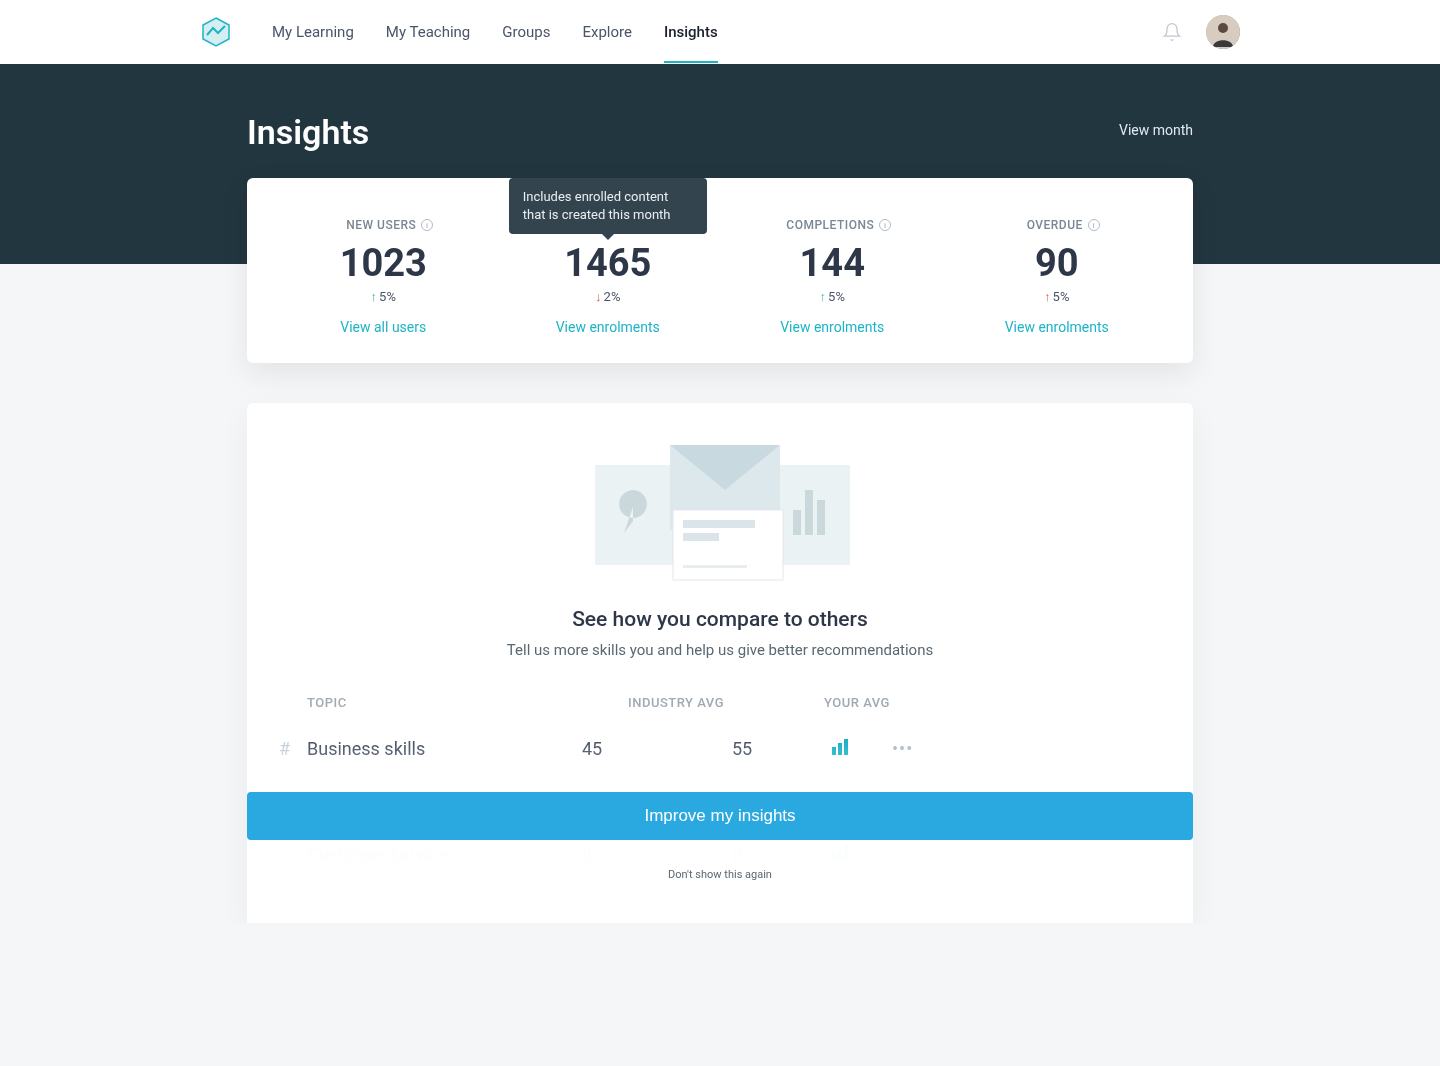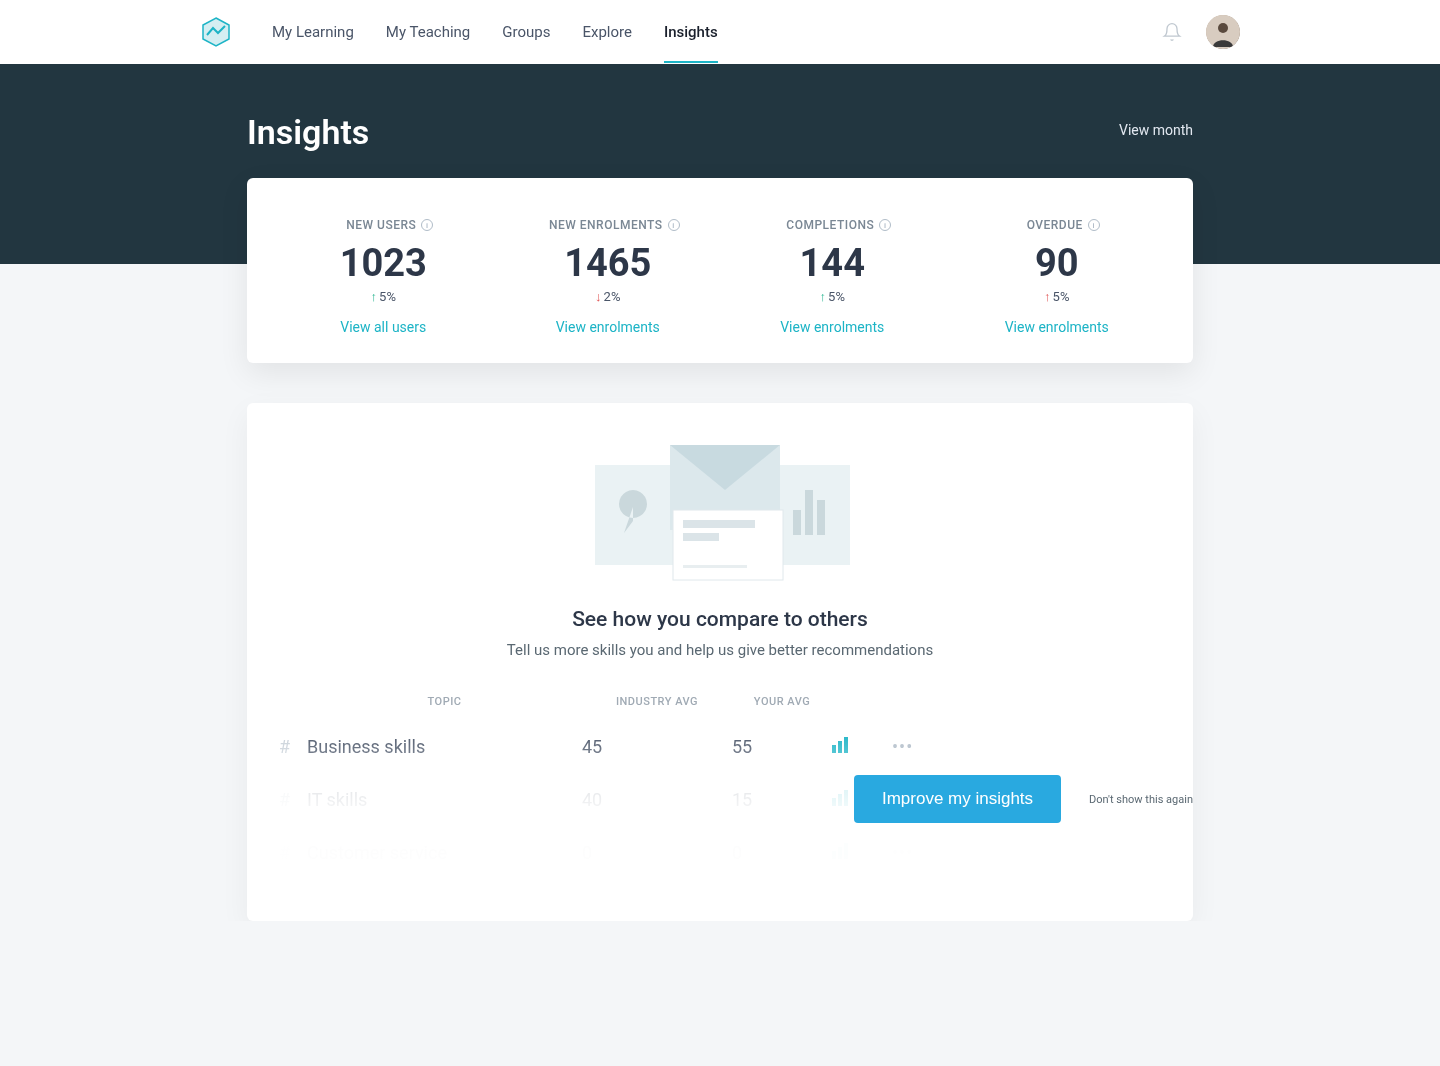--- a/index.html
+++ b/index.html
@@ -27,35 +27,35 @@
 .stat-value { font-size: 38px; font-weight: 700; color: #2d3748; margin-top: 8px; }
 .stat-change { font-size: 13px; color: #4a5568; margin-top: 4px; display: inline-flex; align-items: center; gap: 2px; }
 .stat-link { display: block; margin-top: 14px; font-size: 14px; color: #1db4c6; text-decoration: none; cursor: pointer; }
 .tooltip { position: absolute; top: -36px; left: 50%; transform: translateX(-50%); background: #34444e; color: #e8eef2; font-size: 13px; padding: 10px 14px; border-radius: 4px; width: 198px; text-align: left; z-index: 10; line-height: 1.4; }
 .tooltip::after { content: ""; position: absolute; bottom: -6px; left: 50%; transform: translateX(-50%); border-left: 6px solid transparent; border-right: 6px solid transparent; border-top: 6px solid #34444e; }
 .compare-card { background: #fff; border-radius: 6px; margin-top: 40px; box-shadow: 0 10px 30px rgba(0,0,0,0.05); padding: 32px 0 42px; position: relative; text-align: center; }
 .illustration { width: 270px; height: 150px; margin: 0 auto 22px; position: relative; }
 .compare-title { font-size: 21px; font-weight: 500; color: #2d3748; }
 .compare-subtitle { font-size: 15px; color: #5a6872; margin-top: 10px; }
 .compare-table { margin-top: 36px; padding: 0 32px; position: relative; }
-.table-header { display: flex; font-size: 11px; letter-spacing: 0.5px; color: #a0aab4; font-weight: 500; padding: 0 0 12px 28px; text-align: center; }
+.table-header { display: flex; font-size: 13px; letter-spacing: 0.5px; color: #a0aab4; font-weight: 500; padding: 0 0 12px 28px; text-align: left; gap: 46px; }
 .col-topic { flex: 0 0 275px; }
 .col-ind { flex: 0 0 150px; }
 .col-your { flex: 0 0 100px; }
 .col-chart { flex: 0 0 60px; }
 .col-more { flex: 0 0 40px; }
 .table-row { display: flex; align-items: center; padding: 16px 0 16px 0; text-align: left; }
 .hash { width: 28px; color: #c8d0d8; font-size: 18px; }
 .topic-name { flex: 0 0 275px; font-size: 18px; color: #4a5568; }
 .num-cell { font-size: 18px; color: #4a5568; }
 .num-cell.col-ind { flex: 0 0 150px; }
 .num-cell.col-your { flex: 0 0 100px; }
 .chart-icon { color: #1db4c6; flex: 0 0 60px; }
 .more-icon { color: #b0bcc8; flex: 0 0 40px; cursor: pointer; font-size: 18px; letter-spacing: 1px; }
-.fade-overlay { position: absolute; left: 0; right: 0; bottom: 11px; height: 180px; background: linear-gradient(to bottom, rgba(255,255,255,0) 0%, rgba(255,255,255,0.95) 50%, #fff 100%); display: flex; flex-direction: row; align-items: center; justify-content: flex-end; padding-bottom: 42px; gap: 28px; }
+.fade-overlay { position: absolute; left: 0; right: 0; bottom: 0; height: 180px; background: linear-gradient(to bottom, rgba(255,255,255,0) 0%, rgba(255,255,255,0.95) 50%, #fff 100%); display: flex; flex-direction: column; justify-content: flex-end; padding-bottom: 42px; gap: 28px; }
 .improve-btn { background: #29a9e0; color: #fff; border: none; padding: 14px 28px; font-size: 17px; border-radius: 4px; cursor: pointer; font-weight: 400; }
 .dismiss-link { color: #5a6872; font-size: 11px; cursor: pointer; }
 .faded { opacity: 0.35; }
 </style>
 </head>
 <body>
 
 <div class="topnav">
   <div class="nav-content">
     <span class="logo">
@@ -97,21 +97,21 @@
     </div>
   </div>
 </div>
 
 <div class="container">
   <div class="stats-card" id="stats-card">
       <div class="stat"><div class="stat-label">NEW USERS <span class="info-icon">i</span></div><div class="stat-value">1023</div><div class="stat-change">
           <span style="color:#27b48f">↑</span> 
           <span>5%</span>
         </div><a class="stat-link">View all users</a></div>
-      <div class="stat"><div class="stat-label">NEW ENROLMENTS <span class="info-icon">i</span></div><div class="stat-value">1465</div><div class="stat-change">
+      <div class="stat"><div class="tooltip">Includes enrolled content that is created this month</div><div class="stat-label">NEW ENROLMENTS <span class="info-icon">i</span></div><div class="stat-value">1465</div><div class="stat-change">
           <span style="color:#e05555">↓</span> 
           <span>2%</span>
         </div><a class="stat-link">View enrolments</a></div>
       <div class="stat"><div class="stat-label">COMPLETIONS <span class="info-icon">i</span></div><div class="stat-value">144</div><div class="stat-change">
           <span style="color:#27b48f">↑</span> 
           <span>5%</span>
         </div><a class="stat-link">View enrolments</a></div>
       <div class="stat"><div class="stat-label">OVERDUE <span class="info-icon">i</span></div><div class="stat-value">90</div><div class="stat-change">
           <span style="color:#e05555">↑</span> 
           <span>5%</span>

